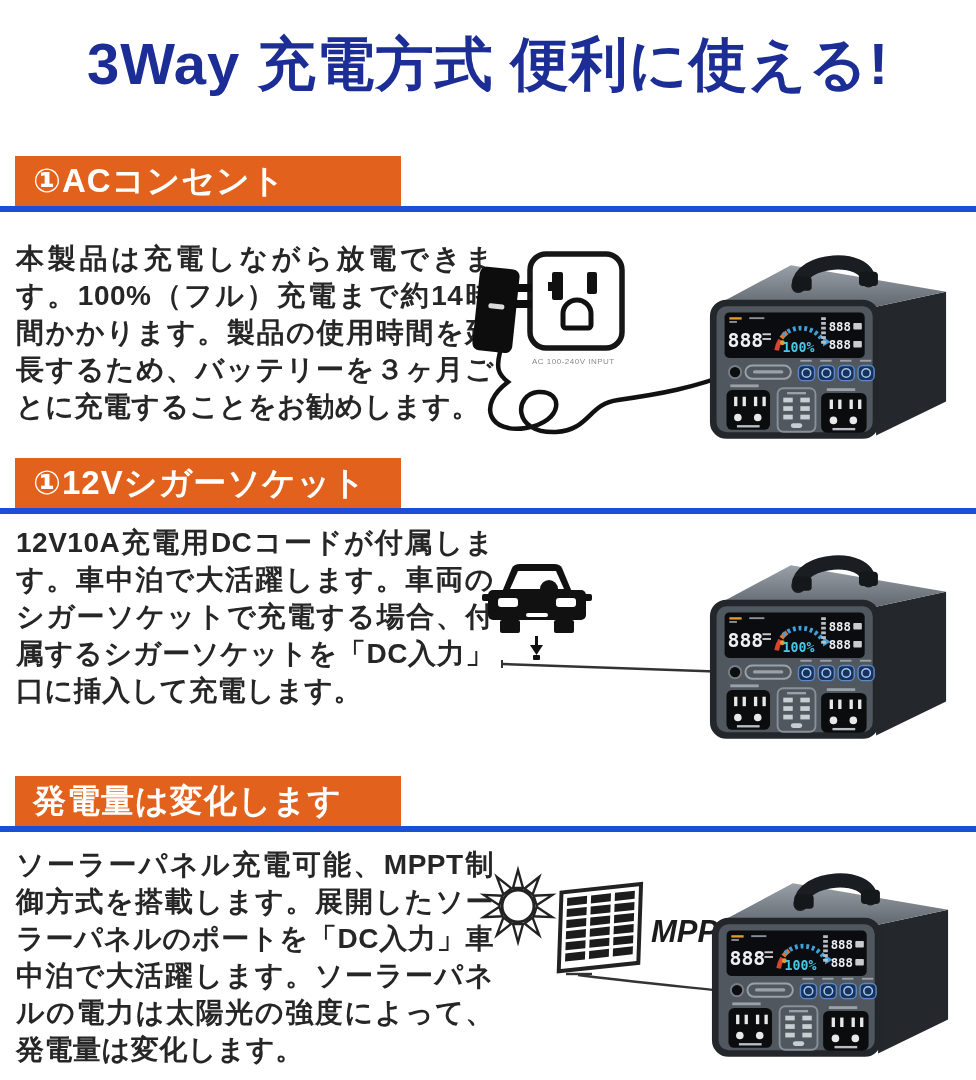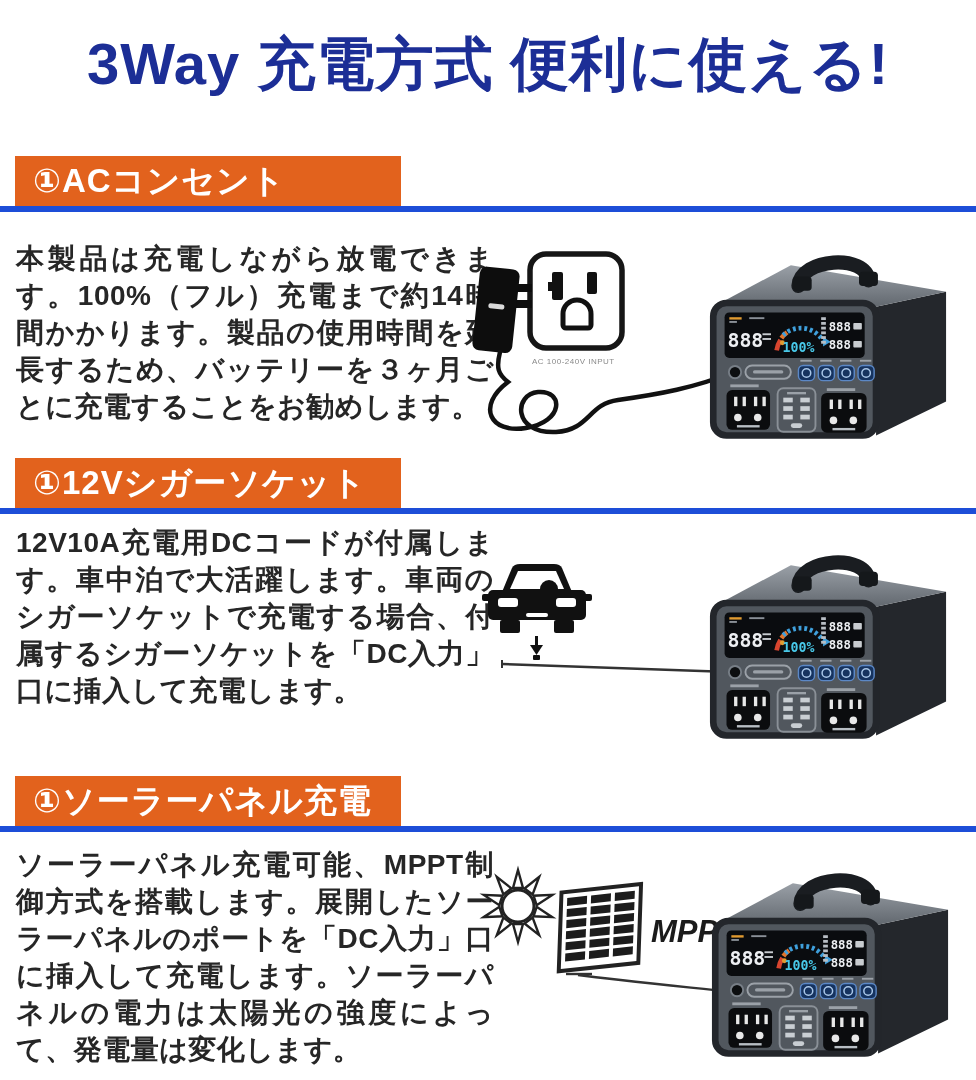--- a/index.html
+++ b/index.html
@@ -216,23 +216,23 @@
       </g>
     </svg>
 
     <svg class="device" id="device2" viewBox="0 0 280 210">
       <use href="#powerstation"></use>
     </svg>
   </div>
 
   <div class="section row3">
     <div class="banner-row">
-      <div class="banner">①ソーラーパネル充電</div>
+      <div class="banner">発電量は変化します</div>
     </div>
-    <p class="body-text" id="body3">ソーラーパネル充電可能、MPPT制御方式を搭載します。展開したソーラーパネルのポートを「DC入力」口に挿入して充電します。ソーラーパネルの電力は太陽光の強度によって、発電量は変化します。</p>
+    <p class="body-text" id="body3">ソーラーパネル充電可能、MPPT制御方式を搭載します。展開したソーラーパネルのポートを「DC入力」車中泊で大活躍します。ソーラーパネルの電力は太陽光の強度によって、発電量は変化します。</p>
 
     <svg class="illu" id="illu-solar" viewBox="0 0 272 140">
       <g stroke="#222" fill="#fff">
         <g stroke-width="2.4">
           <path d="M52,8 L57,26 L47,26 Z" transform="rotate(0 52 44)"></path>
           <path d="M52,8 L57,26 L47,26 Z" transform="rotate(36 52 44)"></path>
           <path d="M52,8 L57,26 L47,26 Z" transform="rotate(72 52 44)"></path>
           <path d="M52,8 L57,26 L47,26 Z" transform="rotate(108 52 44)"></path>
           <path d="M52,8 L57,26 L47,26 Z" transform="rotate(144 52 44)"></path>
           <path d="M52,8 L57,26 L47,26 Z" transform="rotate(180 52 44)"></path>

